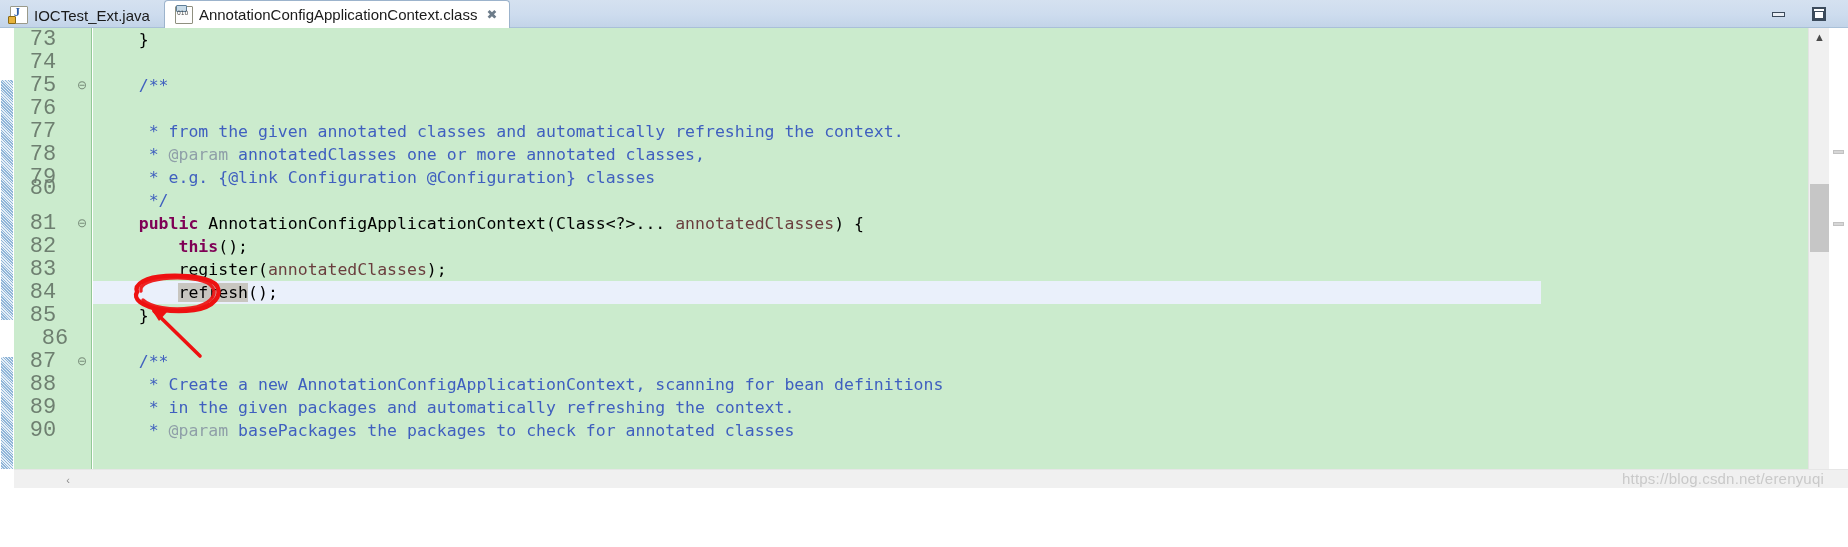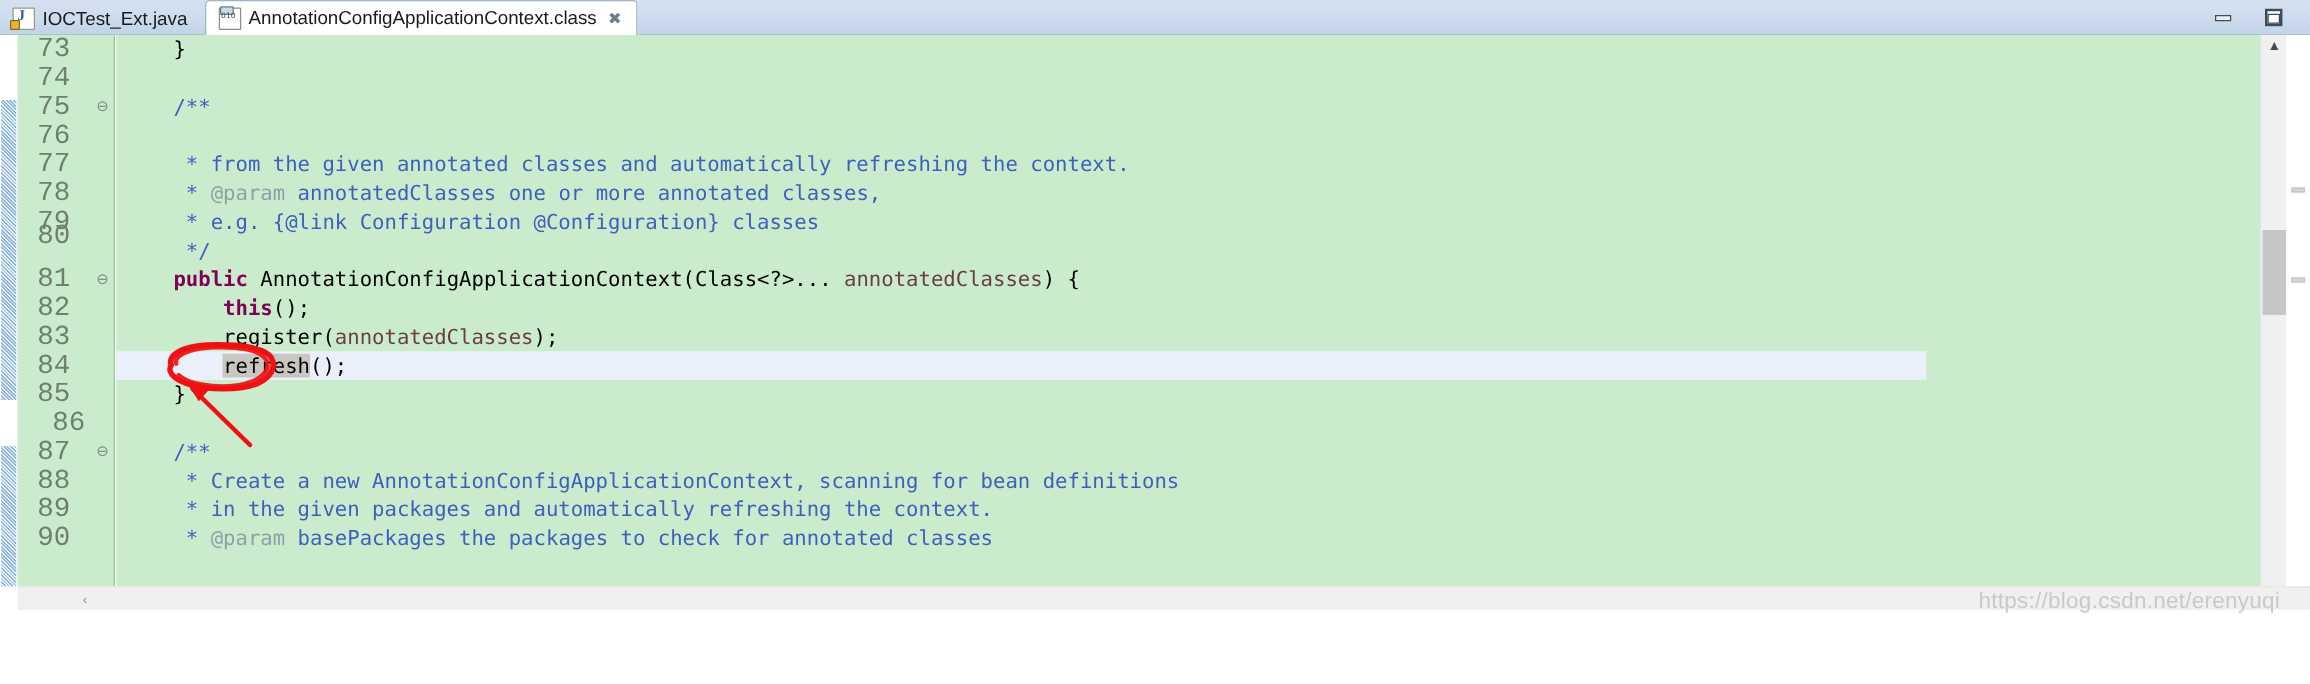--- a/index.html
+++ b/index.html
@@ -335,21 +335,21 @@
     left: 0; top: 0;
     width: 1848px; height: 4px;
     background: #ffffff;
   }
 
   .watermark {
     position: absolute;
     right: 24px;
     top: 442px;
     font-family: "Liberation Sans", sans-serif;
-    font-size: 18px;
+    font-size: 15px;
     color: #c9c9c9;
     white-space: nowrap;
     letter-spacing: 0.2px;
   }
 
   
   .overlay {
     position: absolute;
     left: 0; top: 0;
     width: 1848px; height: 547px;

